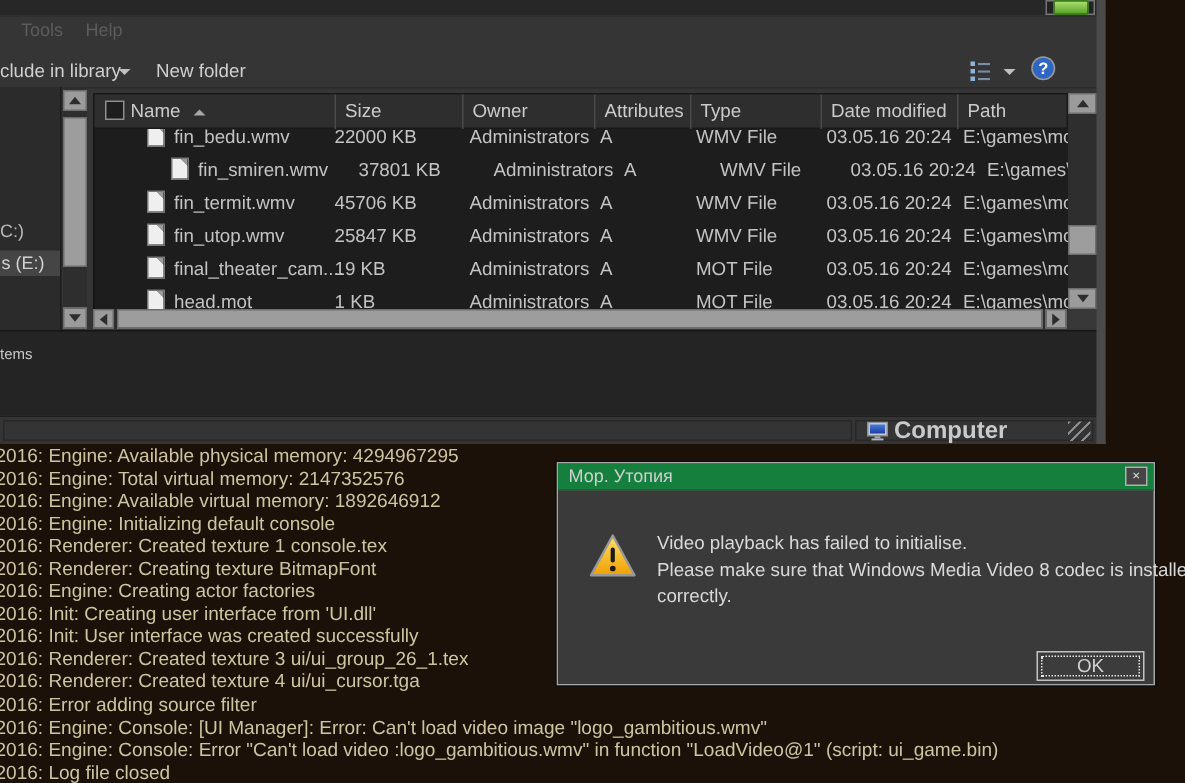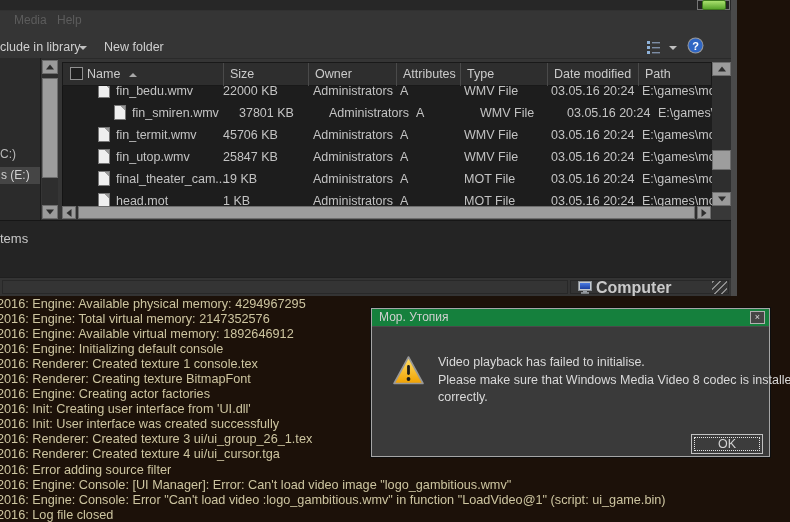--- a/index.html
+++ b/index.html
@@ -43,21 +43,21 @@
   
   .rows{position:absolute;left:62px;top:86px;width:650px;height:121px;background:#1d1d1d;overflow:hidden;border-left:1px solid #141414;}
   .frow{position:absolute;left:0;width:100%;height:22px;}
   .ficon{position:absolute;left:36px;top:4px;width:10px;height:13px;
          background:linear-gradient(225deg,#9a9a9a 0 3.5px,#efefef 3.5px);box-shadow:0 0 0 1px #777;}
   .c{position:absolute;top:0;line-height:22px;font-size:12.5px;color:#c3c3c3;white-space:nowrap;}
   .c.name{left:53px;} .c.size{left:160px;width:82px;text-align:left;} .c.owner{left:250px;}
   .c.attr{left:337px;} .c.type{left:401px;} .c.date{left:488px;} .c.path{left:579px;width:70px;overflow:hidden;}
   
   .details{position:absolute;left:0;top:220px;width:737px;height:57px;background:#242424;border-top:1px solid #161616;box-sizing:border-box;}
-  .details span{position:absolute;left:0;top:10px;font-size:13px;color:#c8c8c8;text-align:center;}
+  .details span{position:absolute;left:0;top:10px;font-size:10px;color:#c8c8c8;text-align:center;}
   .statusbar{position:absolute;left:0;top:277px;width:731px;height:19px;background:#343434;border-top:1px solid #1f1f1f;box-sizing:border-box;}
   .seg{position:absolute;top:2px;height:14px;border:1px solid #282828;box-sizing:border-box;}
   .seg1{left:2px;width:566px;} .seg2{left:570px;width:159px;}
   .comp-label{position:absolute;left:25px;top:0;line-height:13px;font-size:16px;color:#cacaca;font-weight:bold;}
   .grip{position:absolute;right:1px;top:0;width:15px;height:13px;
         background:repeating-linear-gradient(135deg,#8d8d8d 0 1.5px,transparent 1.5px 5px);}
   
   .console{position:absolute;left:0;top:294px;width:790px;height:228px;overflow:hidden;padding-top:3px;box-sizing:border-box;}
   .logline{height:15.05px;line-height:15.05px;font-size:12.7px;color:#cdc5a0;white-space:nowrap;margin-left:-3px;}
   
@@ -76,21 +76,21 @@
 </style>
 </head>
 <body>
 <div id="stage">
 
 <div class="window">
   <div class="topstrip"></div>
   <div class="searchbox"></div>
   <div class="searchbtn"></div>
 
-  <div class="menu-item" style="left:14px">Media</div>
+  <div class="menu-item" style="left:14px">Tools</div>
   <div class="menu-item" style="left:57px">Help</div>
 
   <div class="tb-label" style="left:0">clude in library</div>
   <div class="caret-down" style="left:79px;top:46px"></div>
   <div class="tb-label" style="left:104px">New folder</div>
 
   <svg class="ricon" style="left:646px;top:40px" width="15" height="14">
     <rect x="1" y="1" width="3" height="3" fill="#8fb2d8"></rect>
         <rect x="6" y="2" width="8" height="1.4" fill="#7d8da5"></rect>
     <rect x="1" y="6" width="3" height="3" fill="#8fb2d8"></rect>

